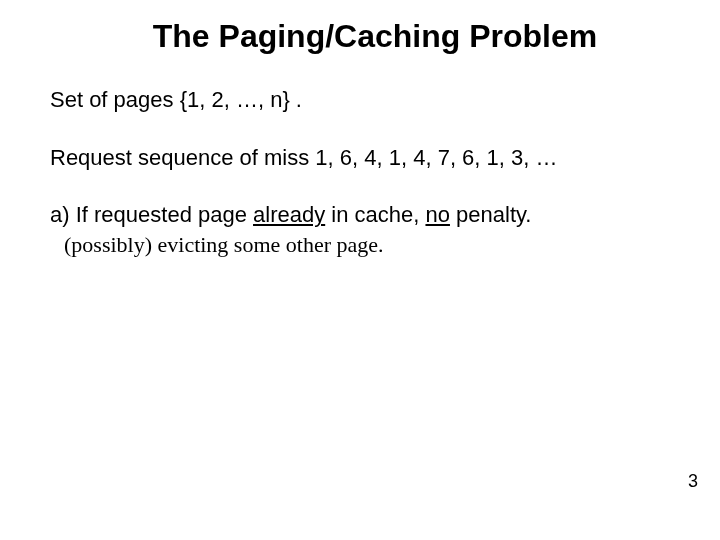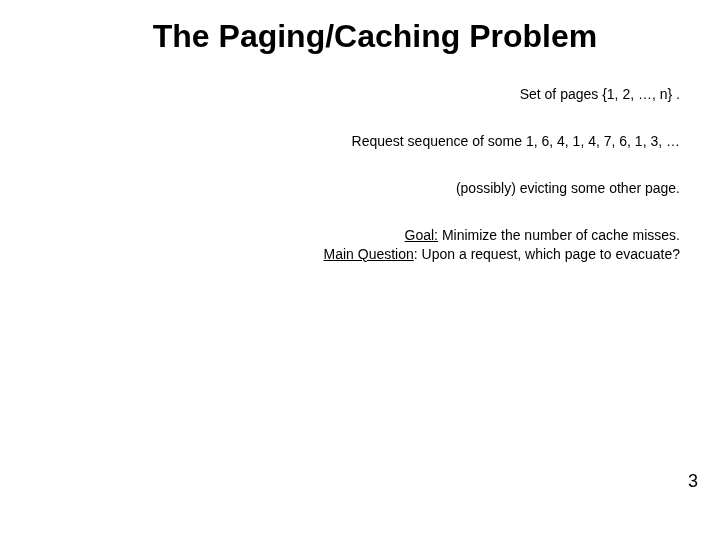--- a/index.html
+++ b/index.html
@@ -21,55 +21,49 @@
   }
   .title {
     font-size: 32px;
     font-weight: bold;
     text-align: center;
     margin: 0 0 30px 0;
     padding-left: 30px;
     padding-right: 10px;
   }
   .para {
-    font-size: 14px;
+    font-size: 22px;
     line-height: 1.35;
     margin-bottom: 28px;
-    text-align: right;
   }
   .u { text-decoration: underline; }
   .page-num {
     position: absolute;
     right: 22px;
     bottom: 48px;
     font-size: 18px;
   }
-  .indent { padding-left: 14px; }
+  .indent { padding-left: 14px; font-family: Liberation Serif, serif; }
 </style>
 </head>
 <body>
 
 <div class="slide">
 
   <h1 class="title">The Paging/Caching Problem</h1>
 
   <div class="para">
     <div>Set of pages {1, 2, …, n} .</div>
   </div>
 
-  <div class="para">Request sequence of some 1, 6, 4, 1, 4, 7, 6, 1, 3, …</div>
+  <div class="para">Request sequence of miss 1, 6, 4, 1, 4, 7, 6, 1, 3, …</div>
 
   <div class="para">
+    <div>
+      <span>a) If requested page </span><span class="u">already</span><span> in cache, </span><span class="u">no</span><span> penalty.</span>
+    </div>
     <div class="indent">(possibly) evicting some other page.</div>
   </div>
 
-  <div class="para">
-    <div>
-      <span class="u">Goal:</span><span>  Minimize the number of cache misses.</span>
-    </div>
-    <div>
-      <span class="u">Main Question</span><span>: Upon a request, which page to evacuate?</span>
-    </div>
-  </div>
 
   <div class="page-num">3</div>
 
 </div>
 
 </body></html>

